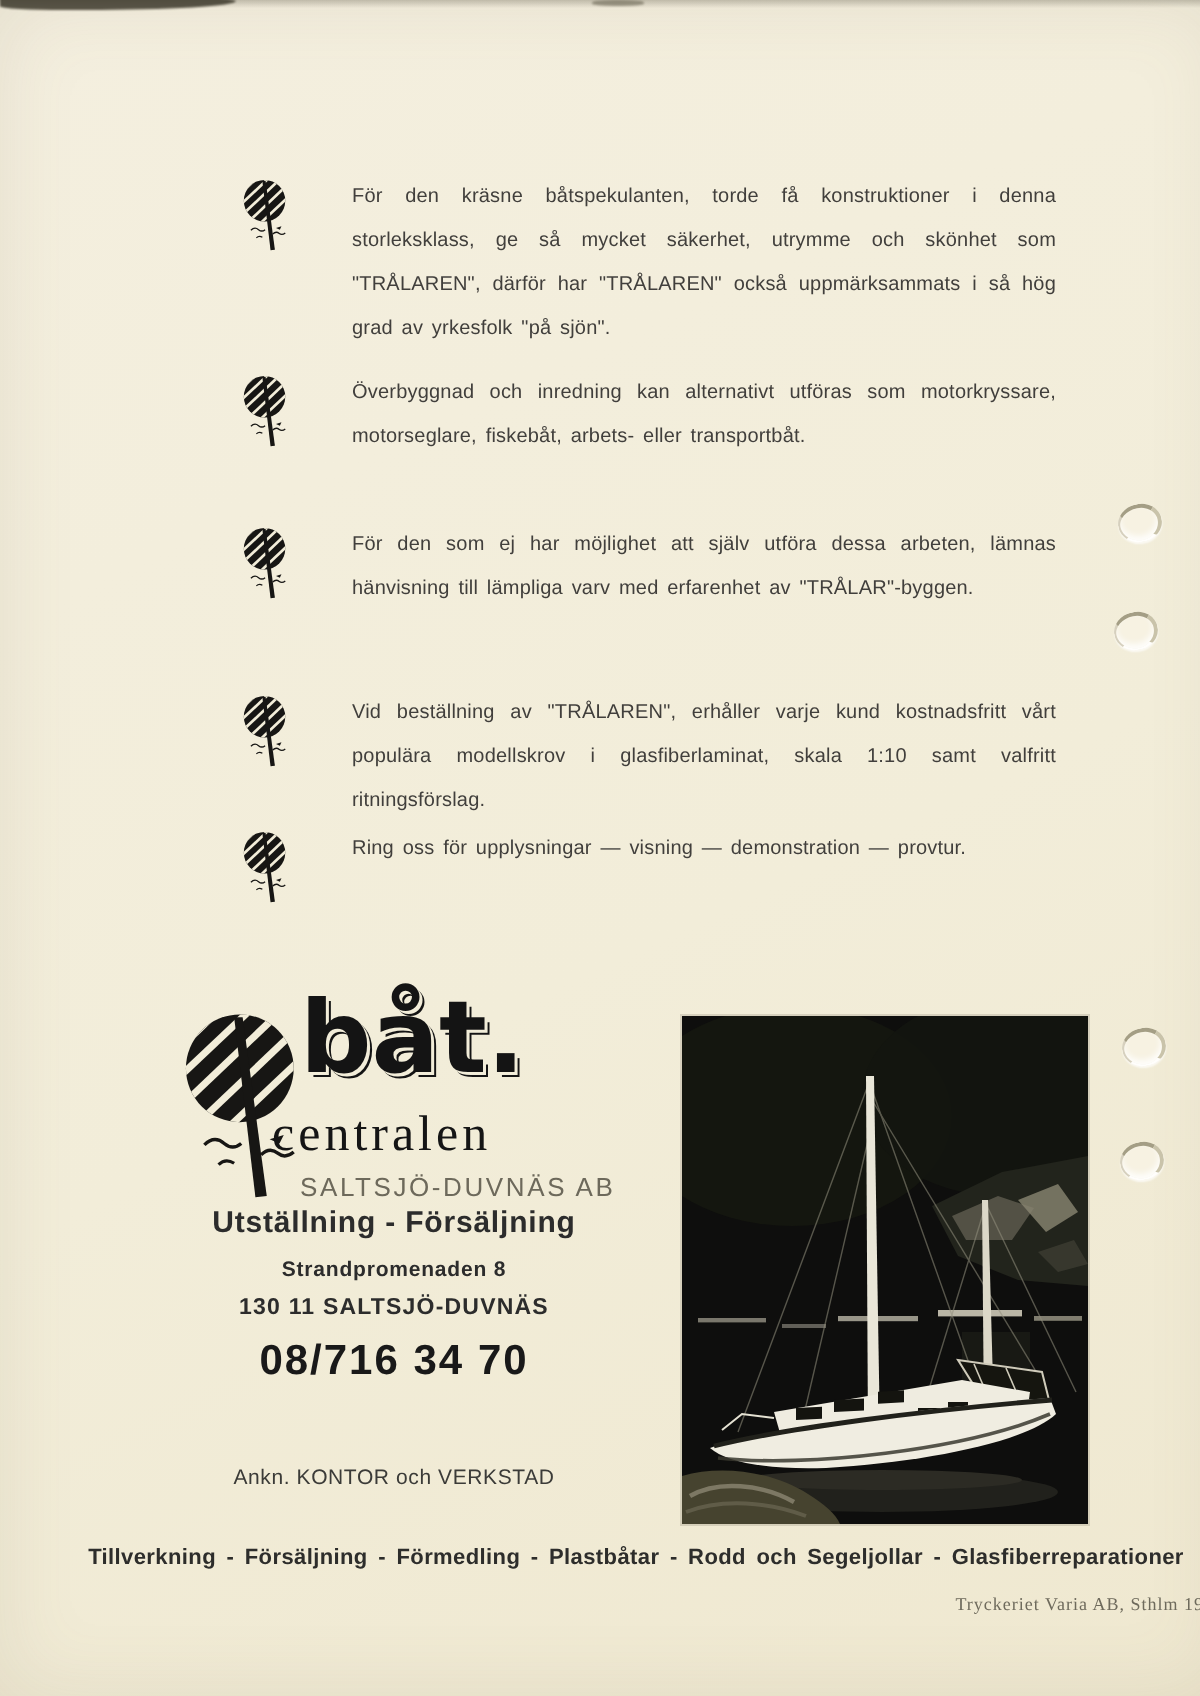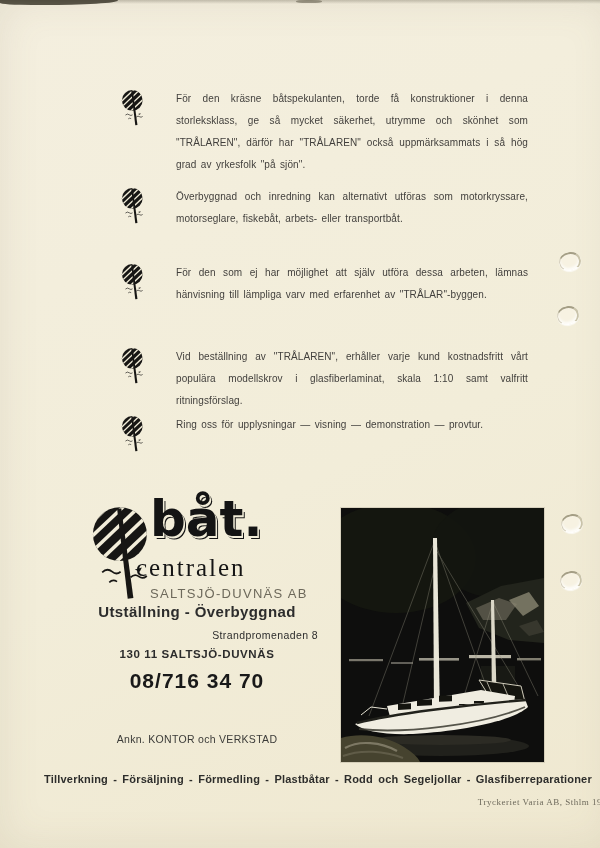--- a/index.html
+++ b/index.html
@@ -52,21 +52,21 @@
     text-shadow:1.5px 1.5px 0 #f2edd9, 2.5px 2.5px 0 #141414;}
   .logo-sub{position:absolute;left:50px;top:58px;
     font-family:"Liberation Serif", serif;font-weight:normal;font-size:25px;
     letter-spacing:2px;color:#151515;}
   .logo-company{position:absolute;left:64px;top:90px;font-size:13px;
     letter-spacing:1.3px;color:#6d695b;}
 
   
   .contact{position:absolute;left:76px;top:603px;width:242px;text-align:center;color:#2c2c2c;}
   .c-show{font-size:15px;font-weight:bold;letter-spacing:0.4px;margin-bottom:9px;}
-  .c-street{font-size:10.5px;font-weight:normal;letter-spacing:0.4px;margin-bottom:7px;text-align:right;}
+  .c-street{font-size:10.5px;font-weight:bold;letter-spacing:0.4px;margin-bottom:7px;}
   .c-postal{font-size:11.5px;font-weight:bold;letter-spacing:0.6px;margin-bottom:9px;}
   .c-tel{font-size:10.5px;letter-spacing:1.2px;color:#54504a;margin-bottom:7px;}
   .c-phone{font-size:21px;font-weight:bold;letter-spacing:1px;color:#191919;}
   .c-ext{margin-top:40px;font-size:10.5px;letter-spacing:0.3px;color:#3b3b38;}
 
   
   .photo{position:absolute;left:341px;top:508px;width:203px;height:254px;
     background:#0d0d0c;box-shadow:0 0 0 1px rgba(60,55,40,0.15);}
   .photo svg{display:block;width:203px;height:254px;}
 
@@ -145,21 +145,21 @@
   <div class="brand">
     <svg class="ball" viewBox="0 0 110 140">
         <use href="#logo-mark"></use>
       </svg>
     <div class="logo-word">båt.</div>
     <div class="logo-sub">centralen</div>
     <div class="logo-company">SALTSJÖ-DUVNÄS AB</div>
   </div>
 
   <div class="contact">
-    <div class="c-show">Utställning - Överbyggnad</div>
+    <div class="c-show">Utställning - Försäljning</div>
     <div class="c-street">Strandpromenaden 8</div>
     <div class="c-postal">130 11 SALTSJÖ-DUVNÄS</div>
     <div class="c-phone">08/716 34 70</div>
     <div class="c-ext">Ankn. KONTOR och VERKSTAD</div>
   </div>
 
   <div class="photo">
     <svg viewBox="0 0 203 254">
       <rect width="203" height="254" fill="#0e0e0d"></rect>
 

